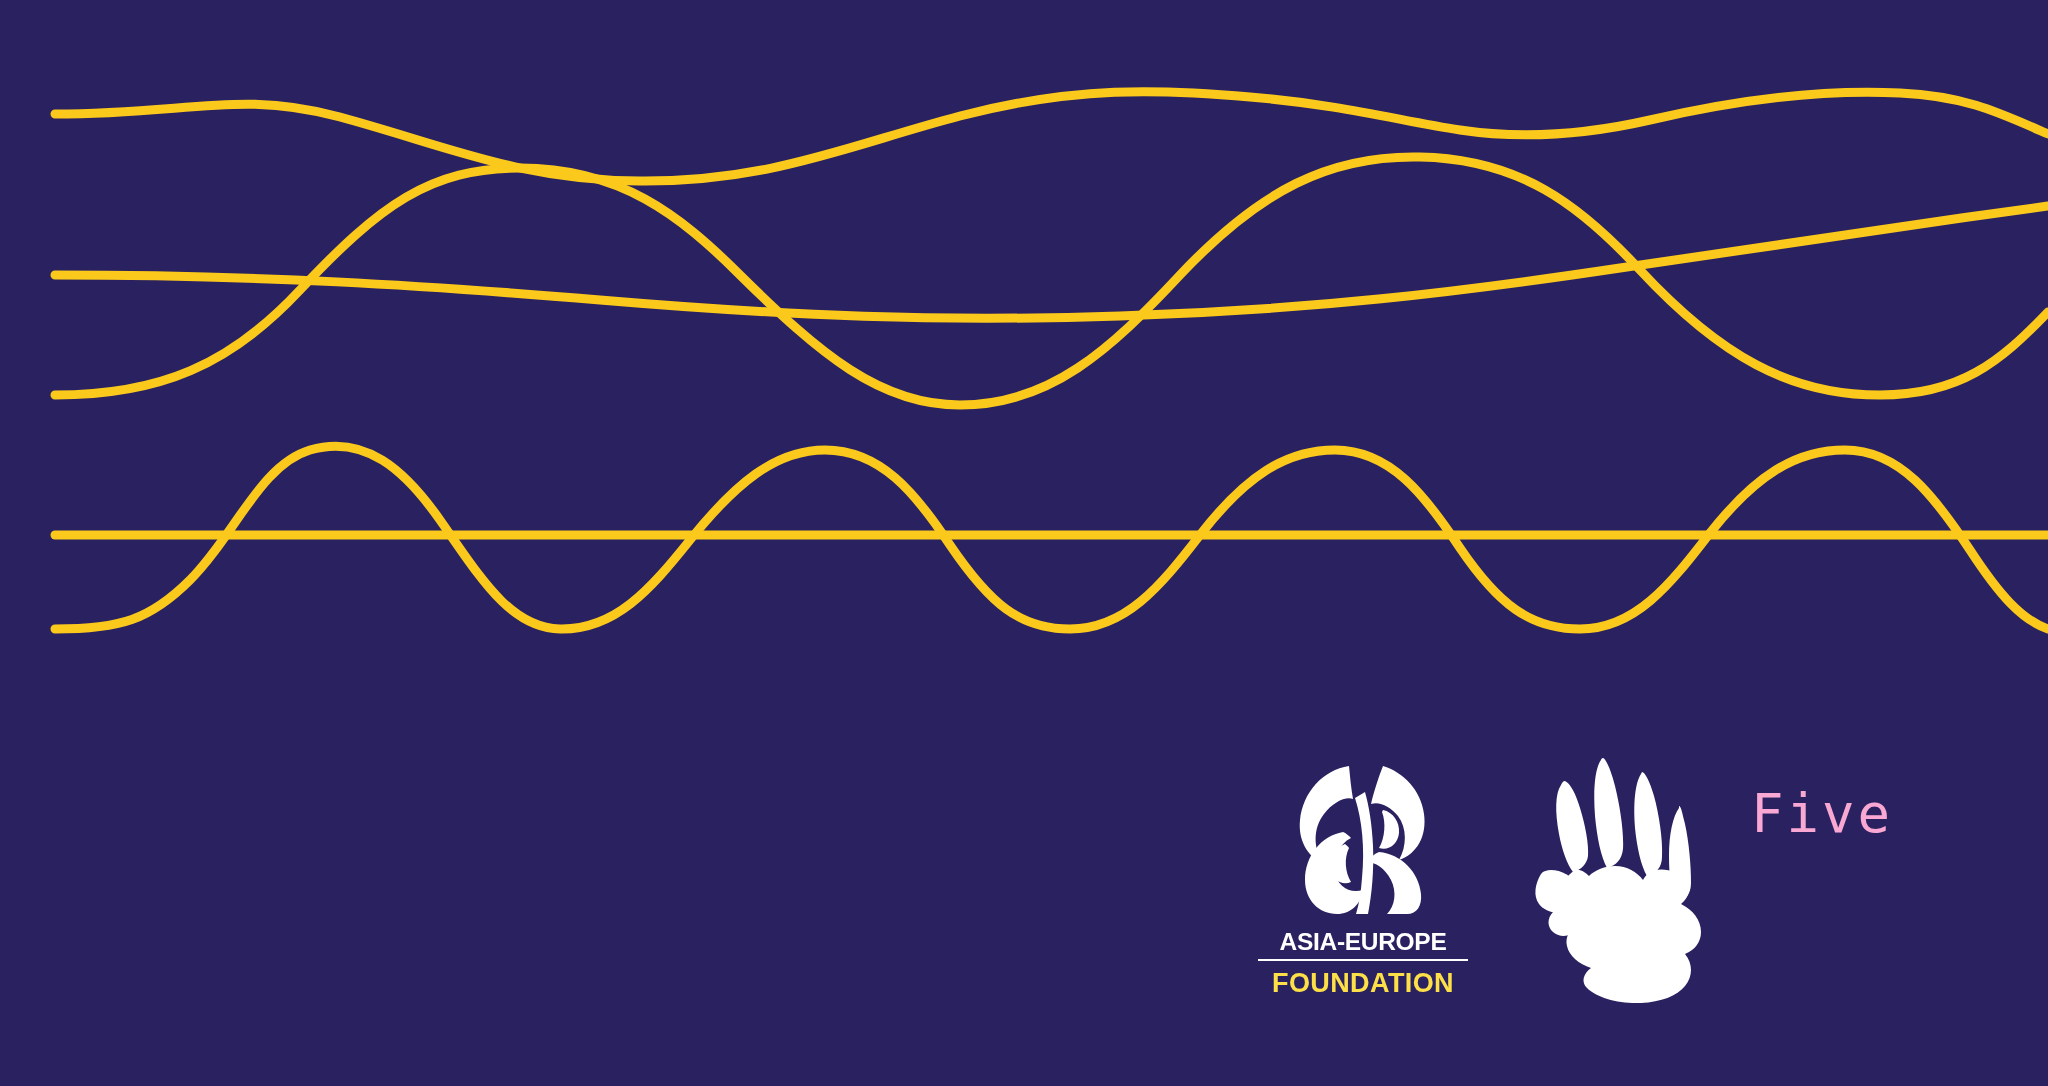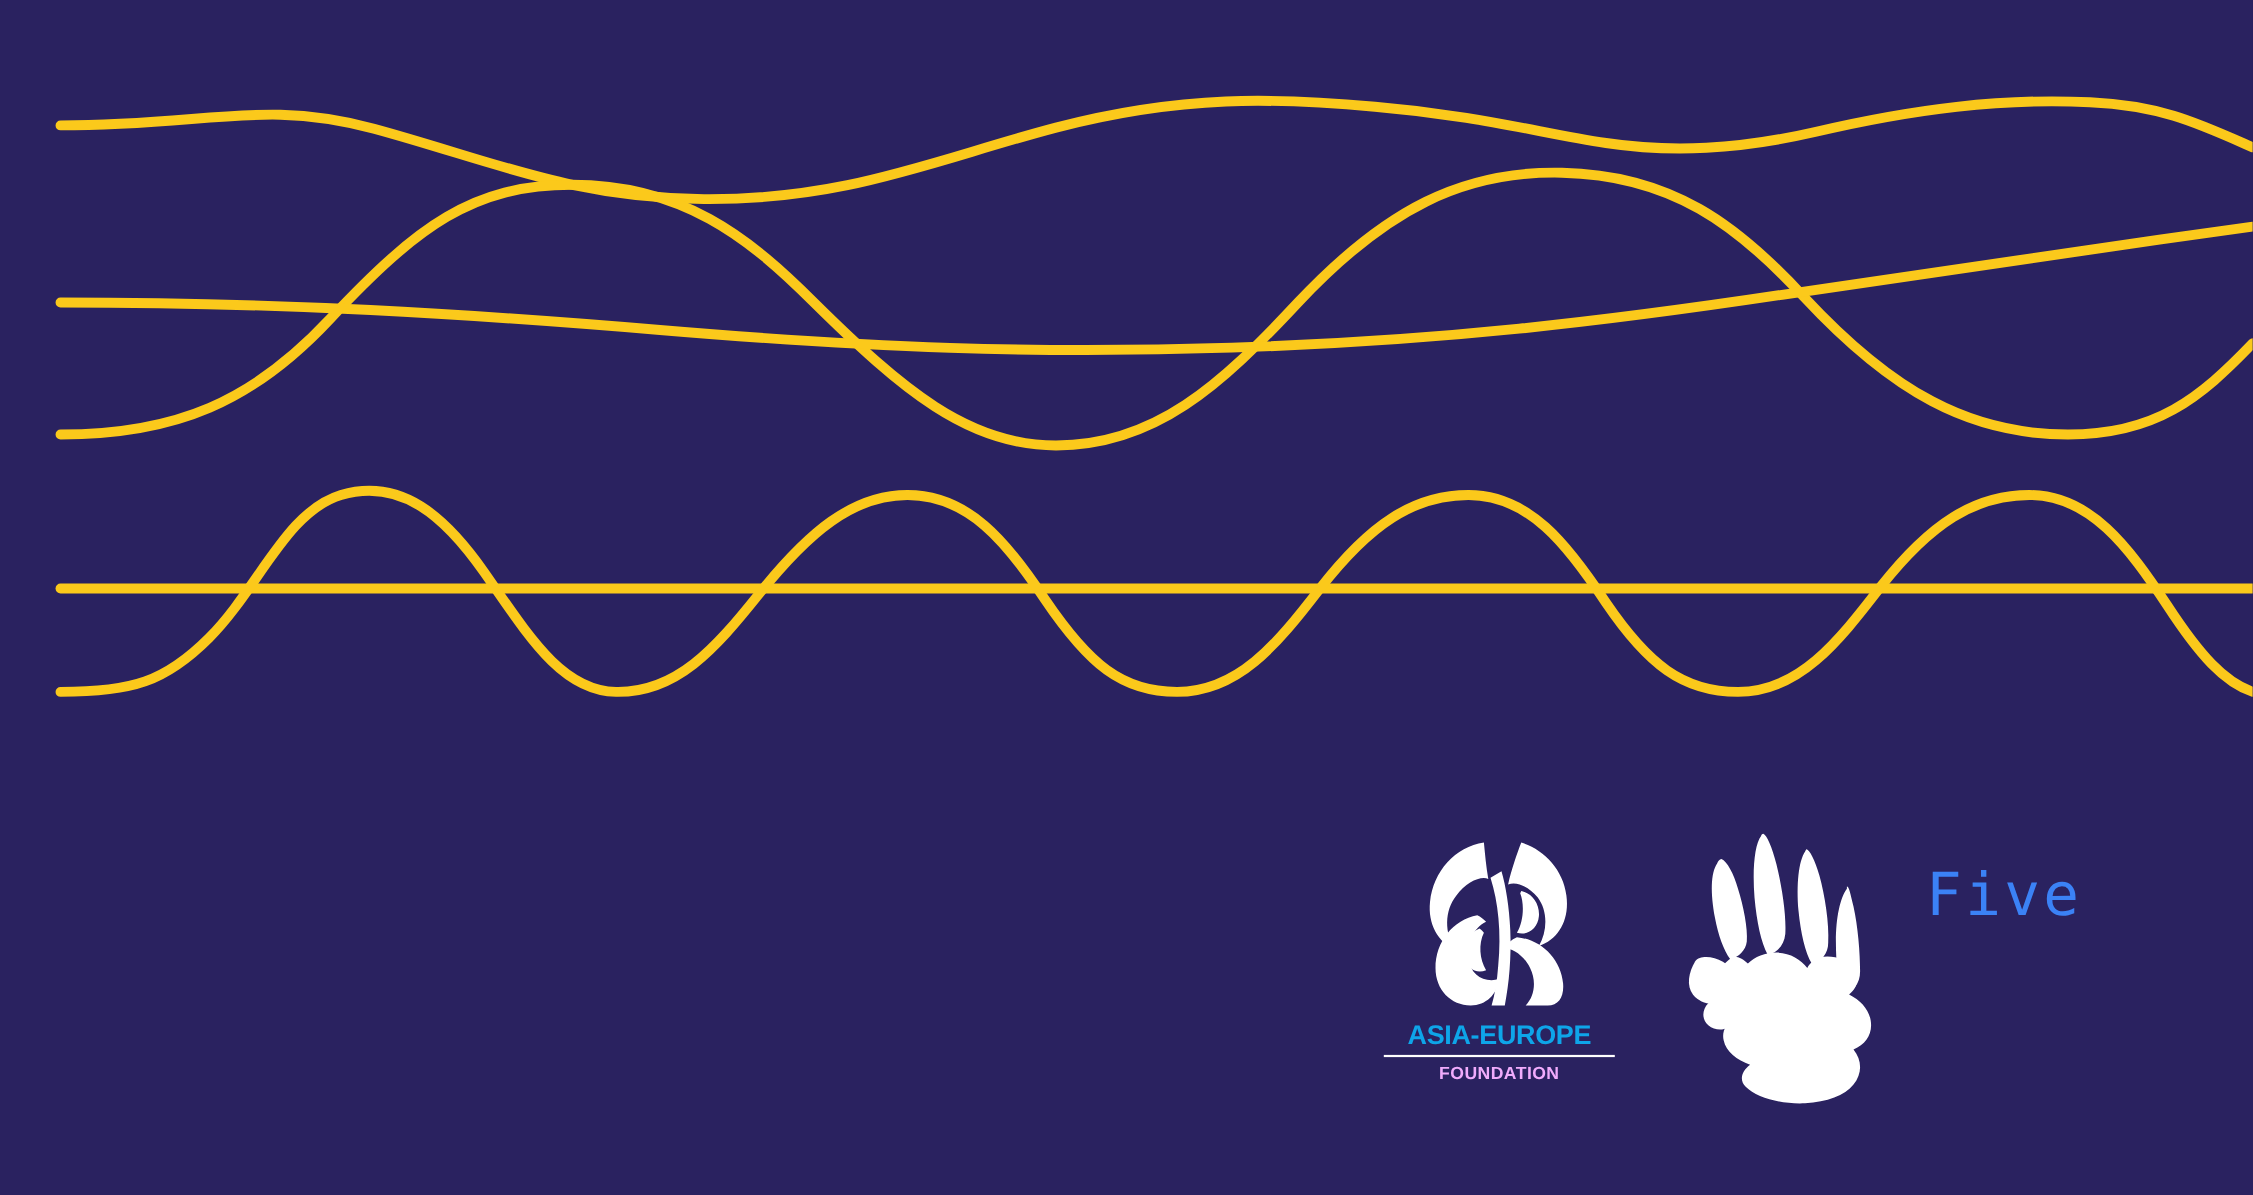--- a/index.html
+++ b/index.html
@@ -75,34 +75,34 @@
   }
   #asef-wordmark {
     position: absolute;
     left: 0;
     top: 168px;
     width: 210px;
     text-align: center;
   }
   #asef-line1 {
     display: block;
-    color: #0ea5e9;
+    color: #ffffff;
     font-family: "Liberation Sans", sans-serif;
     font-weight: bold;
     font-size: 24.5px;
     letter-spacing: -0.3px;
     padding-bottom: 3px;
     border-bottom: 2.5px solid #ffffff;
   }
   #asef-line2 {
     display: block;
-    color: #f0abfc;
+    color: #fde047;
     font-family: "Liberation Sans", sans-serif;
     font-weight: bold;
-    font-size: 16px;
+    font-size: 27px;
     letter-spacing: 0.4px;
     margin-top: 7px;
   }
 
   #fac-logo {
     position: absolute;
     left: 275px;
     top: -8px;
     width: 465px;
     height: 260px;
@@ -114,21 +114,21 @@
     width: 205px;
     height: 260px;
   }
   #fac-words {
     position: absolute;
     left: 218px;
     top: 30px;
   }
   .fac-word {
     display: block;
-    color: #3b82f6;
+    color: #f9a8d4;
     font-family: "DejaVu Sans Mono", monospace;
     font-size: 54px;
     line-height: 63px;
     letter-spacing: 3px;
   }
 </style>
 </head>
 <body>
 
 <div id="poster">

